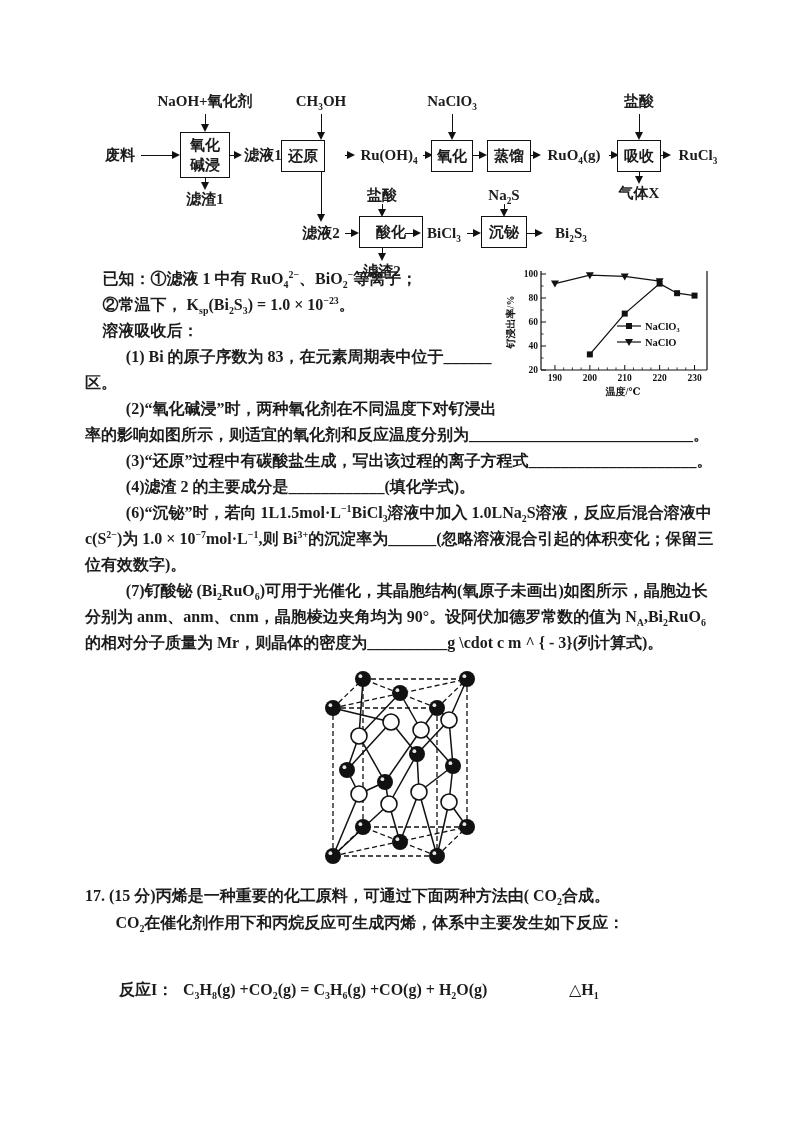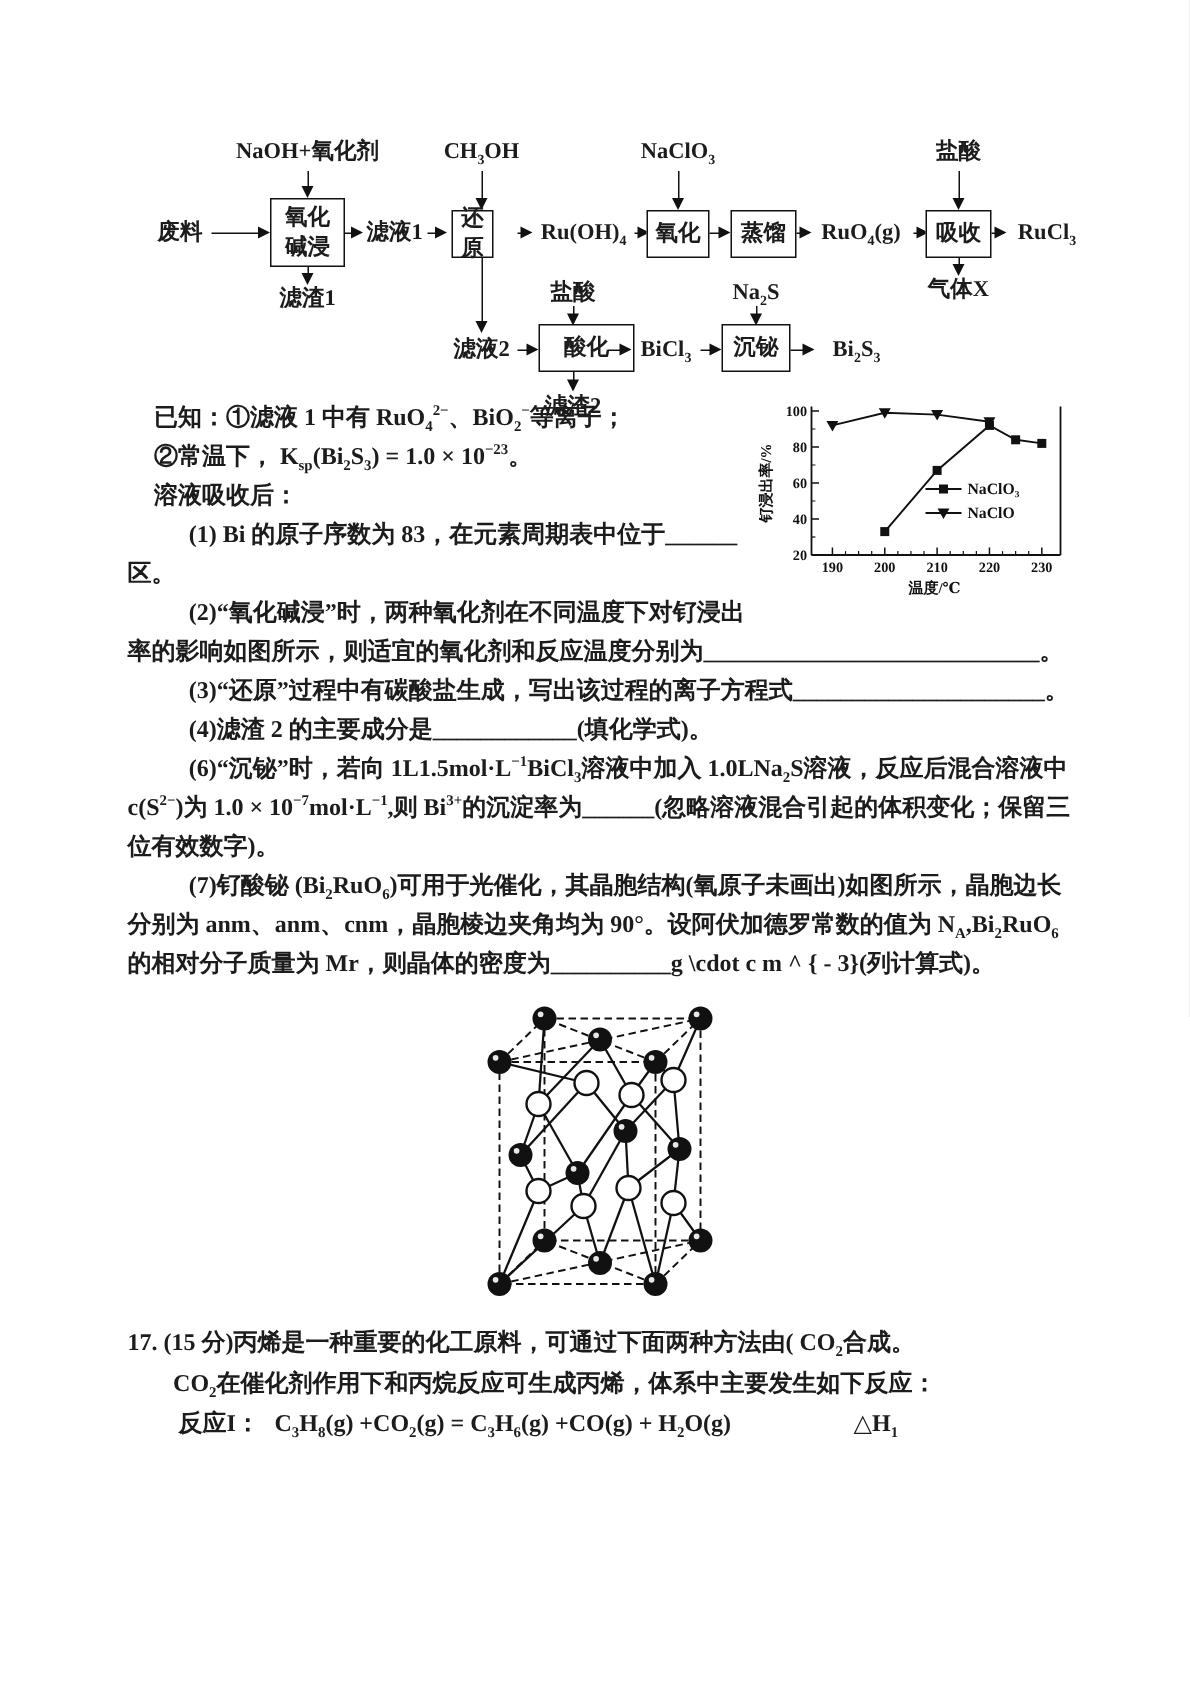--- a/index.html
+++ b/index.html
@@ -24,21 +24,21 @@
   .content{position:absolute;left:85px;top:266px;width:636px;font-size:16px;line-height:26px;}
   .content p{margin:0;}
   .ind1{text-indent:1.1em;}
   .ind2{text-indent:2.55em;}
   .chart-wrap{float:right;width:216px;height:150px;margin:0 0 4px 8px;}
   #chart-svg text{font-family:"Liberation Serif","DejaVu Serif",serif;fill:#111;}
 
   .crystal{clear:both;text-align:center;height:218px;margin-top:2px;}
 
   .q17{margin-top:6px;line-height:27px;}
-  .rxn{position:relative;padding-left:34px;}
+  .rxn{position:relative;padding-left:34px;margin-top:40px;}
   .rxn-label{display:inline-block;min-width:64px;}
   .rxn-dh{position:absolute;left:484px;top:0;}
 
   .footer{position:absolute;left:556px;top:1088px;font-size:15.5px;color:#b3b3b3;white-space:nowrap;}
 </style>
 </head>
 <body>
 
 <div class="page">
 
@@ -53,21 +53,21 @@
     <div class="va" style="left:226px;top:22px;height:24px"></div>
     <div class="va" style="left:357px;top:22px;height:24px"></div>
     <div class="va" style="left:544px;top:22px;height:24px"></div>
 
     <div class="ft" style="left:4px;top:54px;width:42px">废料</div>
     <div class="ha" style="left:46px;top:63px;width:37px"></div>
     <div class="fbox" style="left:85px;top:40px;width:50px;height:46px">氧化<br>碱浸</div>
     <div class="ha" style="left:135px;top:63px;width:10px"></div>
     <div class="ft" style="left:146px;top:54px;width:44px">滤液1</div>
     <div class="ha" style="left:190px;top:63px;width:11px"></div>
-    <div class="fbox" style="left:206px;top:48px;width:28px;height:32px">还原</div>
+    <div class="fbox" style="left:186px;top:48px;width:44px;height:32px">还原</div>
     <div class="ha" style="left:250px;top:63px;width:8px"></div>
     <div class="ft" style="left:258px;top:54px;width:72px">Ru(OH)<sub>4</sub></div>
     <div class="ha" style="left:328px;top:63px;width:8px"></div>
     <div class="fbox" style="left:336px;top:48px;width:42px;height:32px">氧化</div>
     <div class="ha" style="left:378px;top:63px;width:12px"></div>
     <div class="fbox" style="left:392px;top:48px;width:44px;height:32px">蒸馏</div>
     <div class="ha" style="left:436px;top:63px;width:8px"></div>
     <div class="ft" style="left:444px;top:54px;width:70px">RuO<sub>4</sub>(g)</div>
     <div class="ha" style="left:514px;top:63px;width:8px"></div>
     <div class="fbox" style="left:522px;top:48px;width:44px;height:32px">吸收</div>

